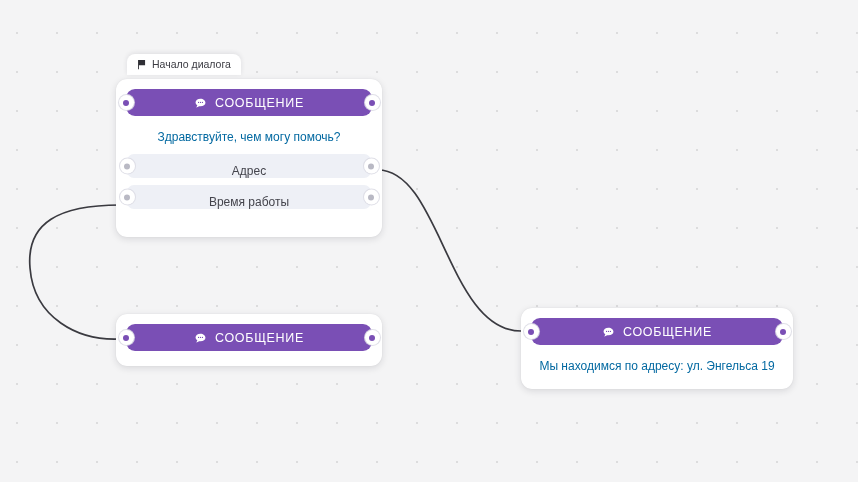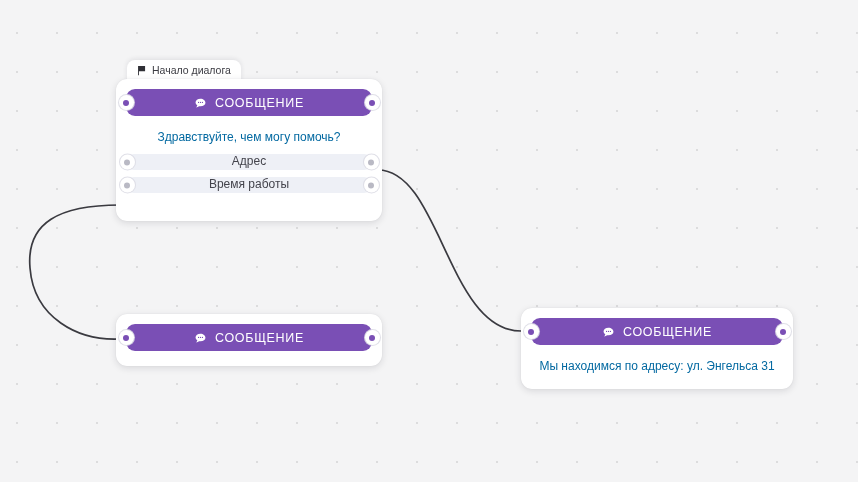--- a/index.html
+++ b/index.html
@@ -122,23 +122,23 @@
     line-height: 1.35;
     padding: 13px 14px 0 14px;
   }
 
   
   .choice-list { padding: 9px 11px 12px 11px; }
   .choice {
     position: relative;
     background: #eef0f6;
     border-radius: 7px;
-    height: 16px;
-    display: flex;
-    align-items: flex-start;
+    height: 24px;
+    display: flex;
+    align-items: flex-end;
     justify-content: center;
     font-size: 12px;
     color: #44444c;
     margin-bottom: 7px;
   }
   .choice:last-child { margin-bottom: 16px; }
   .choice .port { top: 50%; transform: translateY(-50%); }
 
   .node-body-pad { padding-bottom: 15px; }
 </style>
@@ -147,21 +147,21 @@
 
 <div id="canvas">
 
   <svg id="edges" viewBox="0 0 858 482" width="858" height="482">
 
     <path class="edge-path" d="M 378 170 C 440 170, 448 331, 521 331"></path>
 
     <path class="edge-path" d="M 120 205 C 60 205, 26 222, 30 268 C 34 318, 78 341, 120 339"></path>
   </svg>
 
-  <div class="start-tab" style="left:127px; top:60px;">
+  <div class="start-tab" style="left:127px; top:54px;">
     <span class="flag-icon">
       <svg width="11" height="11" viewBox="0 0 16 16" aria-hidden="true">
         <path d="M3 1.5 L3 15 L4.3 15 L4.3 9.2 L13.2 9.2 L13.2 1.5 Z" fill="#2f2f35"></path>
       </svg>
     </span>
     <span>Начало диалога</span>
   </div>
 
   <div class="node" style="left:116px; top:79px; width:266px;">
     <div class="node-header" style="margin:10px 10px 0 10px;">
@@ -217,16 +217,16 @@
         <svg width="13" height="13" viewBox="0 0 16 16" aria-hidden="true">
           <path d="M8 2.2c-3.4 0-6.1 2-6.1 4.5 0 1.4.9 2.7 2.2 3.5-.15.9-.7 1.9-1.4 2.6 1.3-.2 2.6-.8 3.5-1.5.6.14 1.2.2 1.8.2 3.4 0 6.1-2 6.1-4.5S11.4 2.2 8 2.2z" fill="#ffffff"></path>
           <circle cx="5.6" cy="6.7" r=".75" fill="#7a4fb5"></circle>
           <circle cx="8" cy="6.7" r=".75" fill="#7a4fb5"></circle>
           <circle cx="10.4" cy="6.7" r=".75" fill="#7a4fb5"></circle>
         </svg>
       </span>
       <span>СООБЩЕНИЕ</span>
       <span class="port right"></span>
     </div>
-    <div class="node-text">Мы находимся по адресу: ул. Энгельса 31</div>
+    <div class="node-text">Мы находимся по адресу: ул. Энгельса 19</div>
   </div>
 
 </div>
 
 </body></html>

